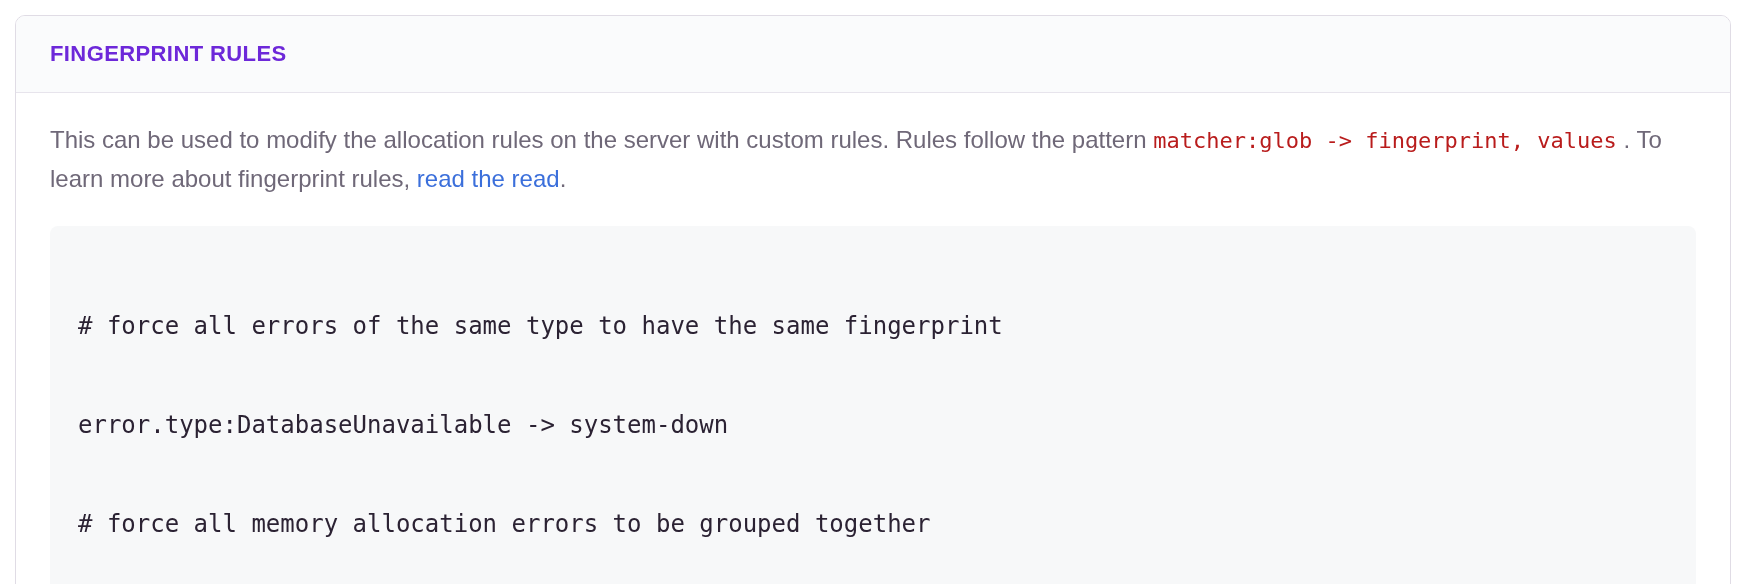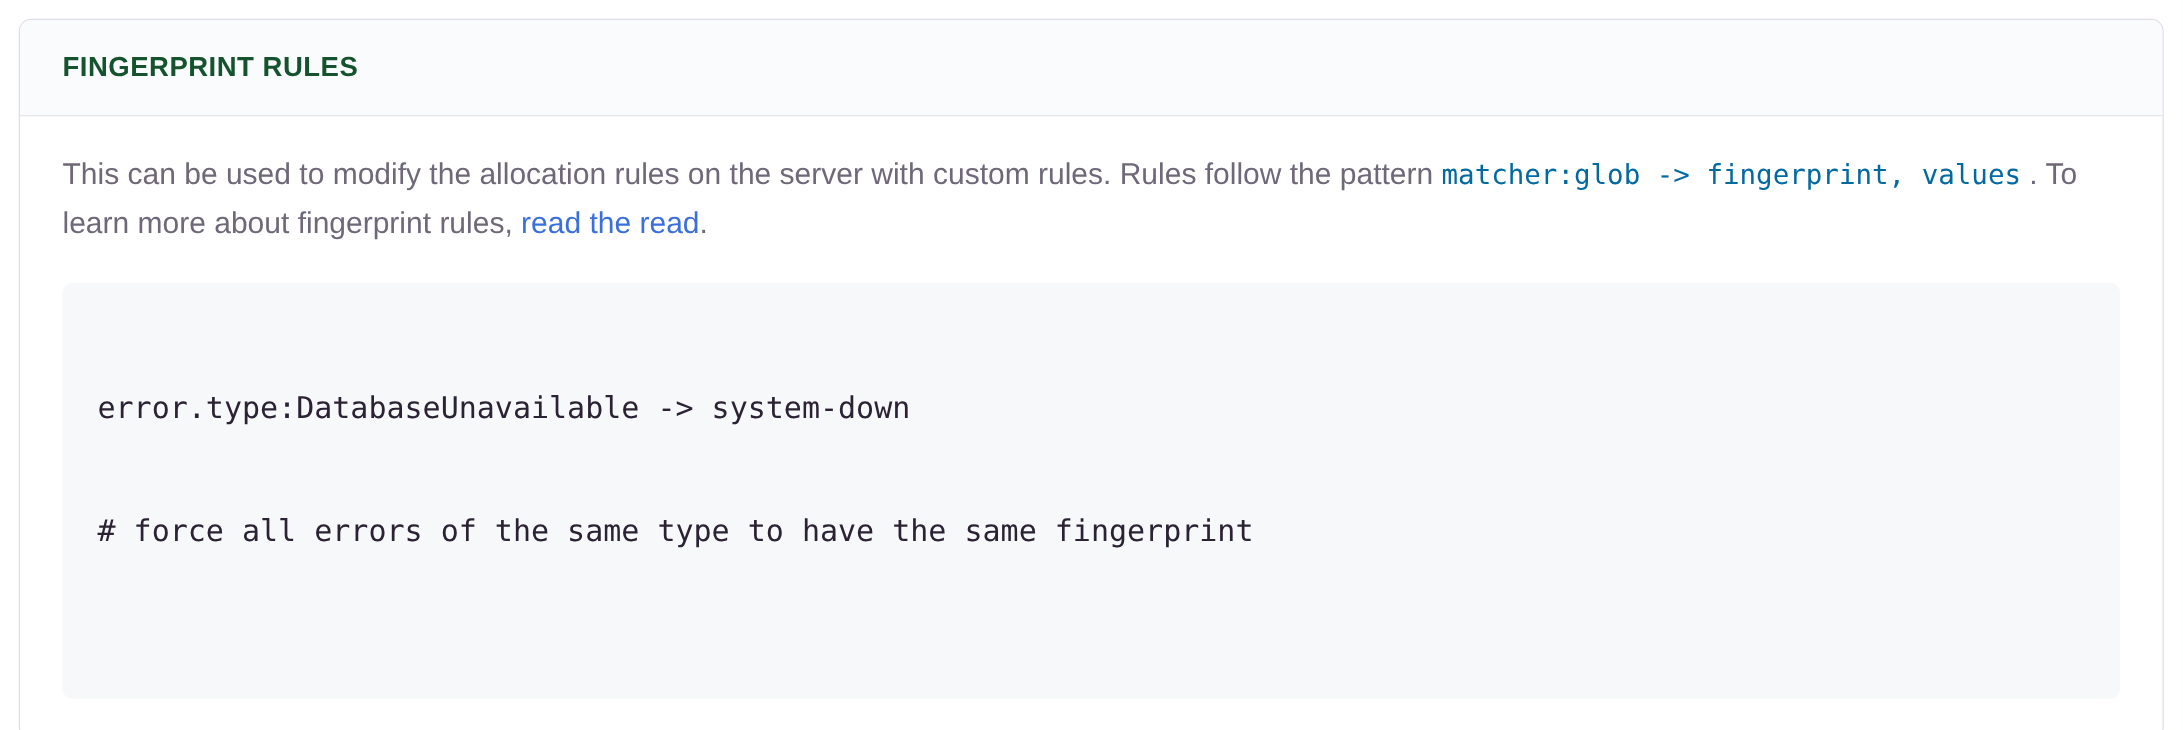--- a/index.html
+++ b/index.html
@@ -26,39 +26,39 @@
 
   .panel-header {
     background: #fafbfc;
     border-bottom: 1px solid #e7e4ec;
     padding: 25px 34px;
   }
 
   .panel-title {
     font-size: 22px;
     font-weight: bold;
-    color: #14532d;
+    color: #6d28d9;
     letter-spacing: 0.4px;
   }
 
   .panel-body {
     padding: 28px 34px 32px 34px;
   }
 
   .description {
     font-size: 24px;
     line-height: 38px;
     color: #6f6878;
     margin: 0;
   }
 
   .inline-code {
     font-family: "DejaVu Sans Mono", "Liberation Mono", monospace;
     font-size: 22px;
-    color: #0369a1;
+    color: #b91c1c;
   }
 
   .docs-link {
     color: #3b6fdb;
     text-decoration: none;
     cursor: pointer;
   }
 
   .code-example {
     margin-top: 28px;
@@ -83,19 +83,20 @@
     <span class="panel-title">FINGERPRINT RULES</span>
   </div>
 
   <div class="panel-body">
 
     <p class="description">
       <span>This can be used to modify the allocation rules on the server with custom rules. Rules follow the pattern </span><code class="inline-code">matcher:glob -&gt; fingerprint, values</code><span> . To learn more about fingerprint rules, </span><a class="docs-link" href="#">read the read</a><span>.</span>
     </p>
 
     <div class="code-example">
+      <div class="code-line"># force all errors of the same type to have the same fingerprint</div>
       <div class="code-line">error.type:DatabaseUnavailable -&gt; system-down</div>
-      <div class="code-line"># force all errors of the same type to have the same fingerprint</div>
+      <div class="code-line"># force all memory allocation errors to be grouped together</div>
       
     </div>
 
   </div>
 </div>
 
 </body></html>

